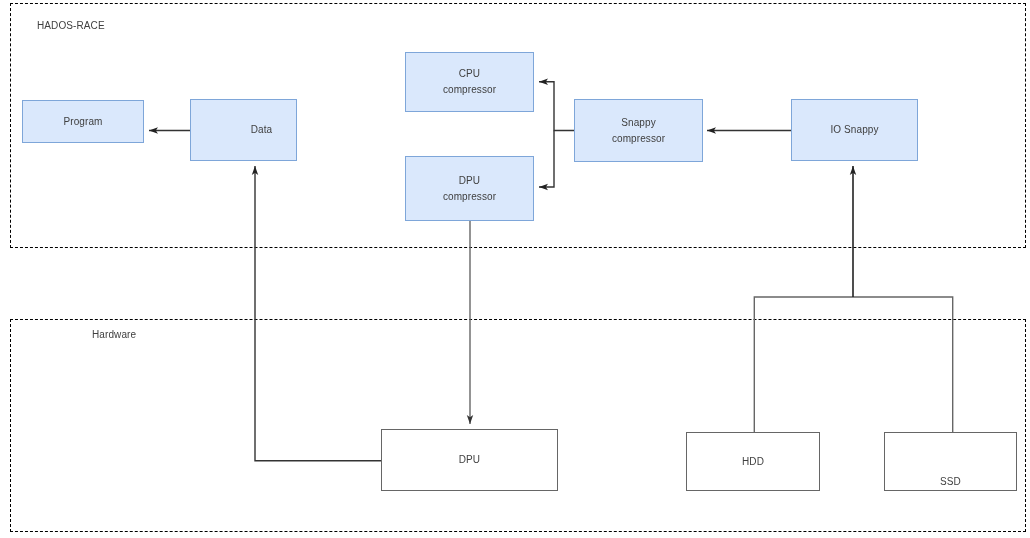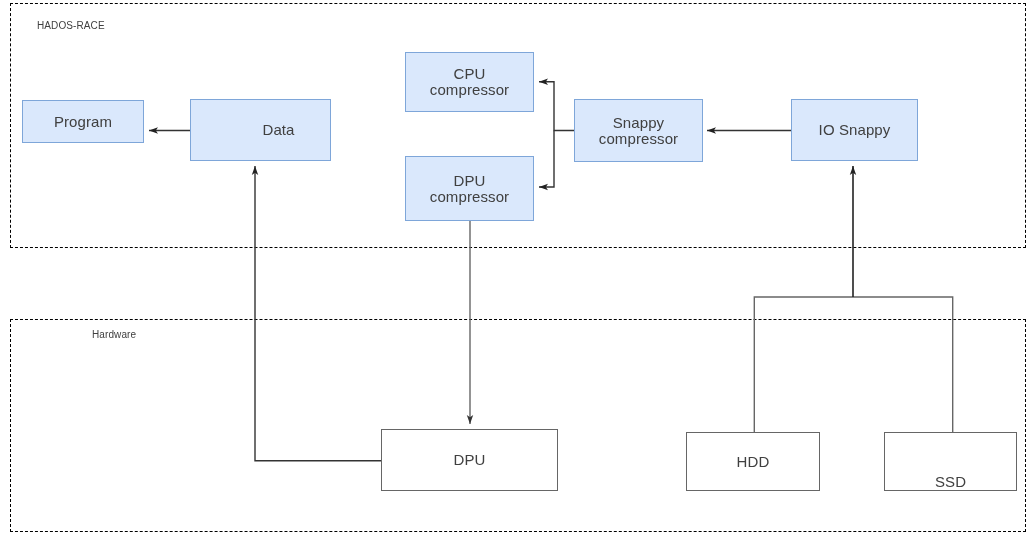--- a/index.html
+++ b/index.html
@@ -37,21 +37,21 @@
     white-space: nowrap;
     letter-spacing: 0.1px;
   }
   .node {
     position: absolute;
     box-sizing: border-box;
     display: flex;
     align-items: center;
     justify-content: center;
     text-align: center;
-    font-size: 15px;
+    font-size: 10px;
     line-height: 16px;
     color: #404040;
     letter-spacing: 0.1px;
   }
   .node.blue {
     background: #dae8fc;
     border: 1px solid #7ea6d9;
   }
   .node.white {
     background: #ffffff;
@@ -115,21 +115,21 @@
     </g>
     <g>
       <path d="M853,297 L853,166" stroke="#222222" stroke-width="1.6" fill="none" marker-end="url(#ah-dark)"></path>
     </g>
   </svg>
 
   <div class="node blue" style="left:22px; top:100px; width:122px; height:43px;">
     <span class="node-label">Program</span>
   </div>
 
-  <div class="node blue" style="left:190px; top:99px; width:141px; height:62px;padding-left:36px;">
+  <div class="node blue" style="left:190px; top:99px; width:107px; height:62px;padding-left:36px;">
     <span class="node-label">Data</span>
   </div>
 
   <div class="node blue" style="left:405px; top:52px; width:129px; height:60px;">
     <span class="node-label">CPU
 compressor</span>
   </div>
 
   <div class="node blue" style="left:405px; top:156px; width:129px; height:65px;">
     <span class="node-label">DPU

